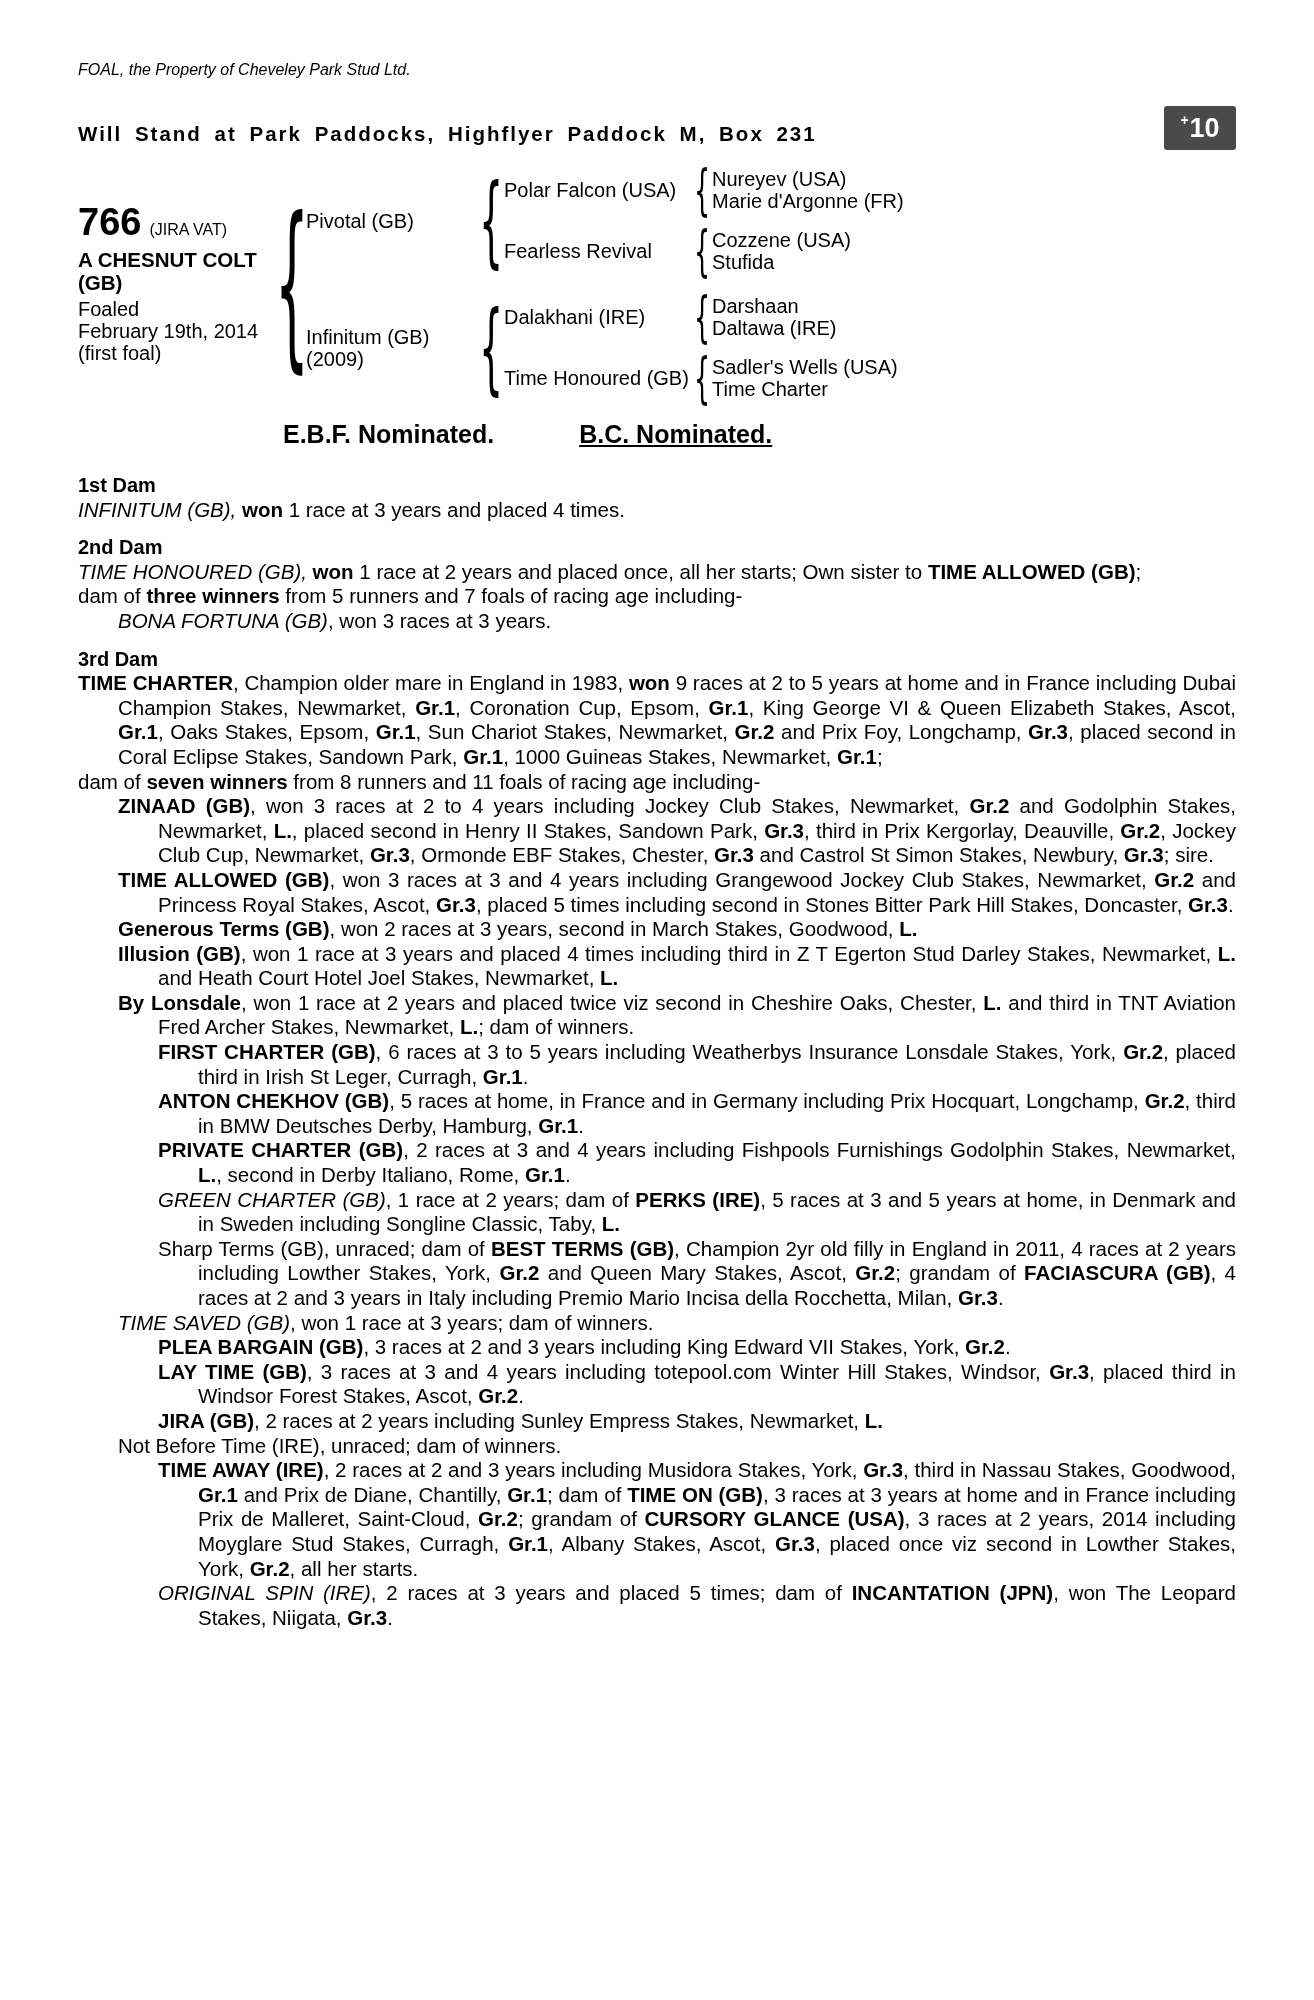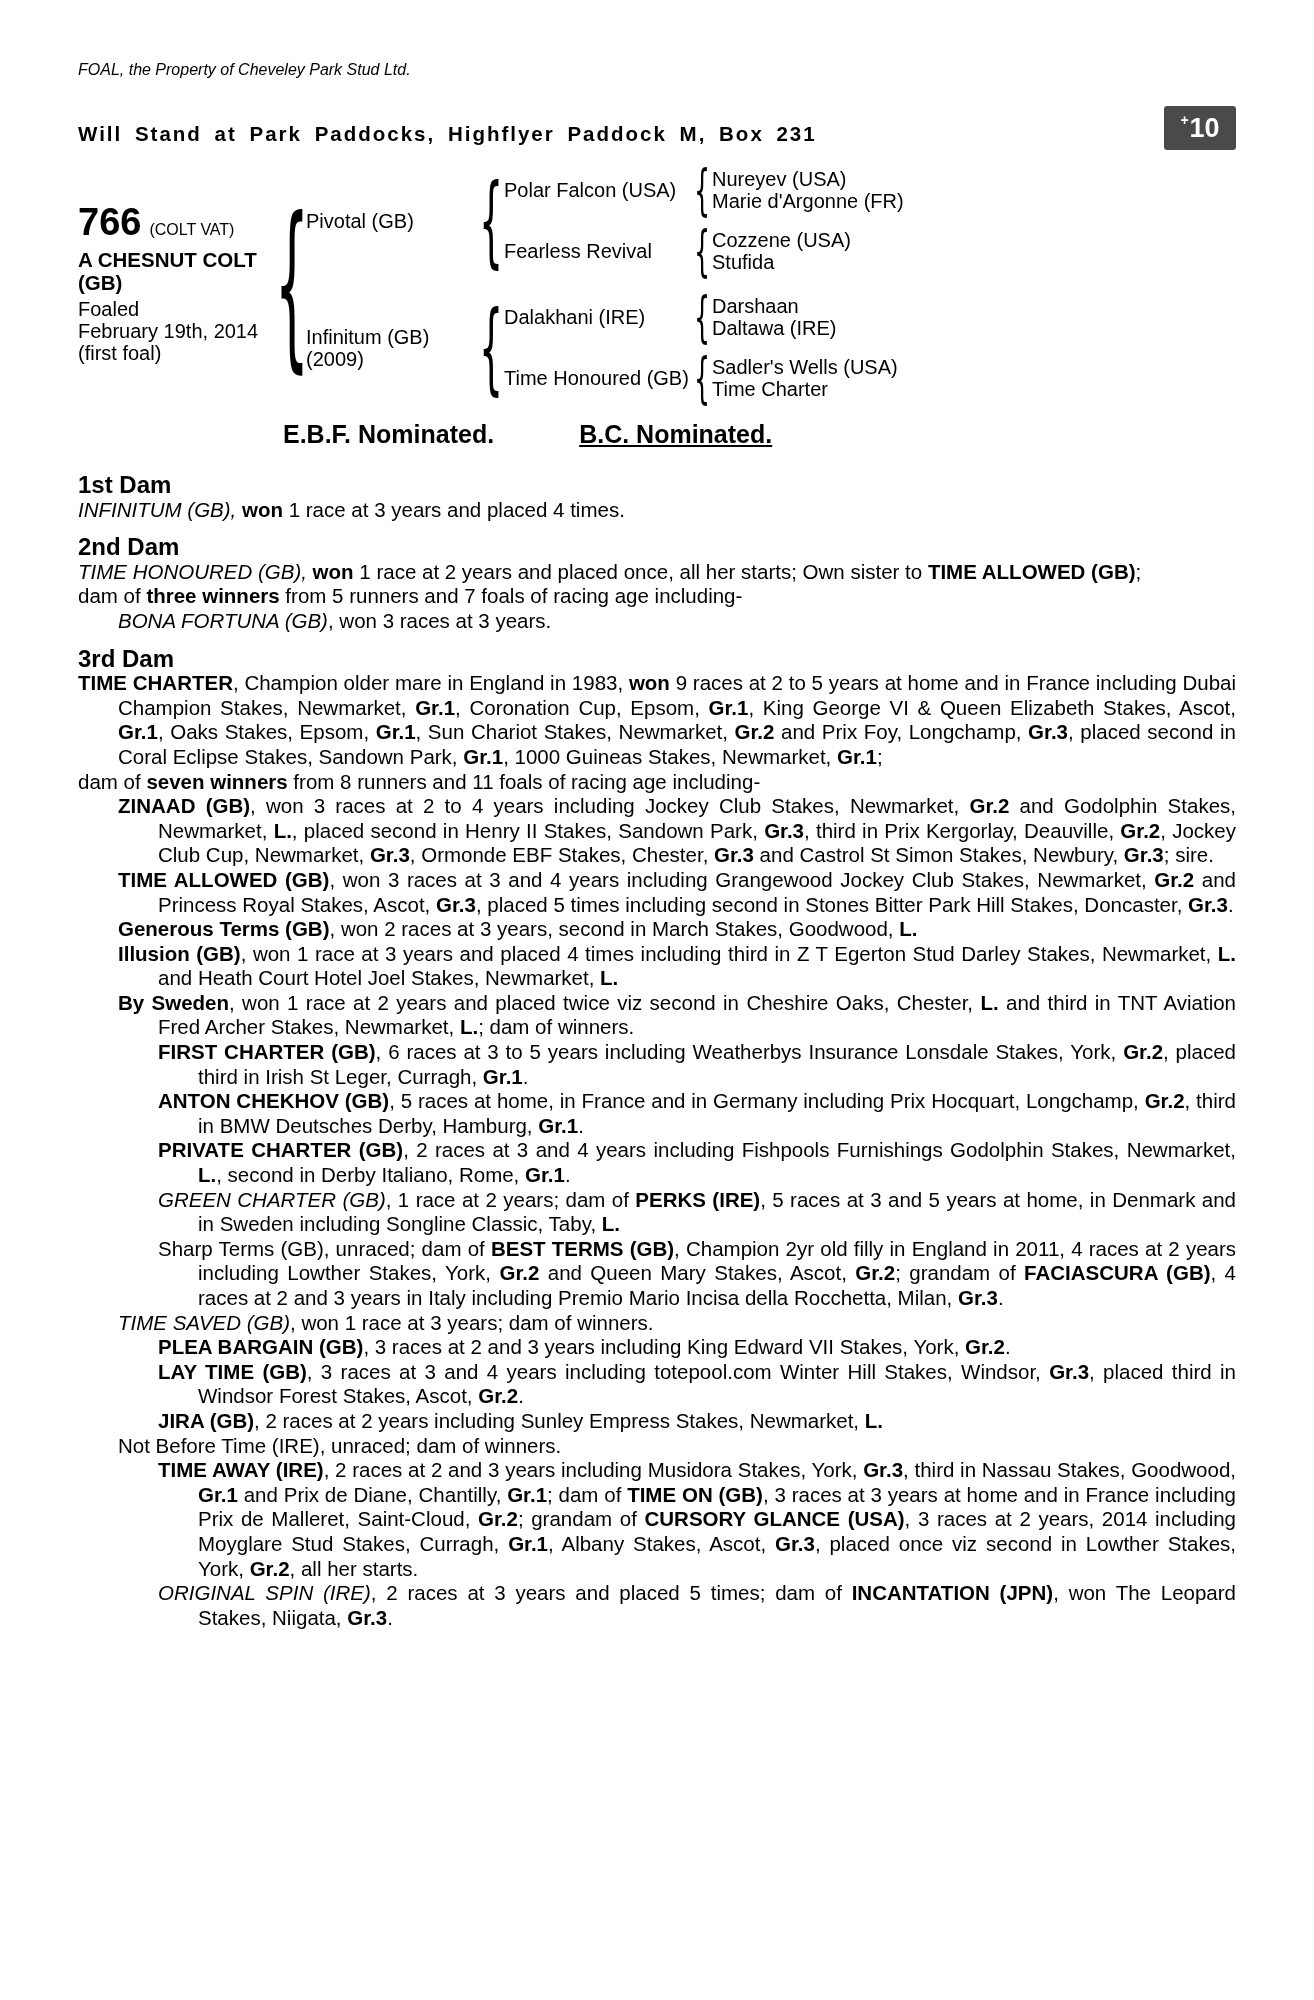--- a/index.html
+++ b/index.html
@@ -53,21 +53,21 @@
   .brace-sm { font-size:56px; width:20px; transform:scaleX(0.45); }
   .brace-md { font-size:100px; width:26px; transform:scaleX(0.38); }
   .brace-xl { font-size:180px; width:28px; transform:scaleX(0.30); align-self:center; }
 
   .nominated-row { display:flex; margin-top:14px; font-weight:bold; font-size:25px; }
   .nominated-ebf { margin-left:205px; }
   .nominated-bc { margin-left:85px;text-decoration:underline; }
 
   
   .sections { margin-top:24px; }
-  .section-heading { font-weight:bold; font-size:24px; line-height:24.6px; margin-top:13px; }
+  .section-heading { font-weight:bold; font-size:20px; line-height:24.6px; margin-top:13px; }
   .para { font-size:20.5px; line-height:24.6px; text-align:justify; }
   .ind0 { padding-left:40px;  text-indent:-40px; }
   .ind1 { padding-left:80px;  text-indent:-40px; }
   .ind2 { padding-left:120px; text-indent:-40px; }
   span.b { font-weight:bold; }
   span.i { font-style:italic; }
 </style>
 </head>
 <body>
 
@@ -81,21 +81,21 @@
       <span class="logo-plus">+</span>
         <span>10</span>
     </div>
   </div>
 
   <div class="pedigree-block">
 
     <div class="lot-info">
       <div class="lot-number-row">
         <span class="lot-number">766</span>
-        <span class="vat">(COLT VAT)</span>
+        <span class="vat">(JIRA VAT)</span>
       </div>
       <div class="lot-desc">
         <div>A CHESNUT COLT</div>
         <div>(GB)</div>
       </div>
       <div class="foaled-block">
         <div>Foaled</div>
         <div>February 19th, 2014</div>
         <div>(first foal)</div>
       </div>
@@ -169,21 +169,21 @@
       <div class="para ind0"><span class="i">TIME HONOURED (GB), </span><span class="b">won</span><span> 1 race at 2 years and placed once, all her starts; Own sister to </span><span class="b">TIME ALLOWED (GB)</span><span>;</span></div>
       <div class="para ind0"><span>dam of </span><span class="b">three winners</span><span> from 5 runners and 7 foals of racing age including-</span></div>
       <div class="para ind1"><span class="i">BONA FORTUNA (GB)</span><span>, won 3 races at 3 years.</span></div>
       <div class="section-heading">3rd Dam</div>
       <div class="para ind0"><span class="b">TIME CHARTER</span><span>, Champion older mare in England in 1983, </span><span class="b">won</span><span> 9 races at 2 to 5 years at home and in France including Dubai Champion Stakes, Newmarket, </span><span class="b">Gr.1</span><span>, Coronation Cup, Epsom, </span><span class="b">Gr.1</span><span>, King George VI &amp; Queen Elizabeth Stakes, Ascot, </span><span class="b">Gr.1</span><span>, Oaks Stakes, Epsom, </span><span class="b">Gr.1</span><span>, Sun Chariot Stakes, Newmarket, </span><span class="b">Gr.2</span><span> and Prix Foy, Longchamp, </span><span class="b">Gr.3</span><span>, placed second in Coral Eclipse Stakes, Sandown Park, </span><span class="b">Gr.1</span><span>, 1000 Guineas Stakes, Newmarket, </span><span class="b">Gr.1</span><span>;</span></div>
       <div class="para ind0"><span>dam of </span><span class="b">seven winners</span><span> from 8 runners and 11 foals of racing age including-</span></div>
       <div class="para ind1"><span class="b">ZINAAD (GB)</span><span>, won 3 races at 2 to 4 years including Jockey Club Stakes, Newmarket, </span><span class="b">Gr.2</span><span> and Godolphin Stakes, Newmarket, </span><span class="b">L.</span><span>, placed second in Henry II Stakes, Sandown Park, </span><span class="b">Gr.3</span><span>, third in Prix Kergorlay, Deauville, </span><span class="b">Gr.2</span><span>, Jockey Club Cup, Newmarket, </span><span class="b">Gr.3</span><span>, Ormonde EBF Stakes, Chester, </span><span class="b">Gr.3</span><span> and Castrol St Simon Stakes, Newbury, </span><span class="b">Gr.3</span><span>; sire.</span></div>
       <div class="para ind1"><span class="b">TIME ALLOWED (GB)</span><span>, won 3 races at 3 and 4 years including Grangewood Jockey Club Stakes, Newmarket, </span><span class="b">Gr.2</span><span> and Princess Royal Stakes, Ascot, </span><span class="b">Gr.3</span><span>, placed 5 times including second in Stones Bitter Park Hill Stakes, Doncaster, </span><span class="b">Gr.3</span><span>.</span></div>
       <div class="para ind1"><span class="b">Generous Terms (GB)</span><span>, won 2 races at 3 years, second in March Stakes, Goodwood, </span><span class="b">L.</span></div>
       <div class="para ind1"><span class="b">Illusion (GB)</span><span>, won 1 race at 3 years and placed 4 times including third in Z T Egerton Stud Darley Stakes, Newmarket, </span><span class="b">L.</span><span> and Heath Court Hotel Joel Stakes, Newmarket, </span><span class="b">L.</span></div>
-      <div class="para ind1"><span class="b">By Sweden</span><span>, won 1 race at 2 years and placed twice viz second in Cheshire Oaks, Chester, </span><span class="b">L.</span><span> and third in TNT Aviation Fred Archer Stakes, Newmarket, </span><span class="b">L.</span><span>; dam of winners.</span></div>
+      <div class="para ind1"><span class="b">By Lonsdale</span><span>, won 1 race at 2 years and placed twice viz second in Cheshire Oaks, Chester, </span><span class="b">L.</span><span> and third in TNT Aviation Fred Archer Stakes, Newmarket, </span><span class="b">L.</span><span>; dam of winners.</span></div>
       <div class="para ind2"><span class="b">FIRST CHARTER (GB)</span><span>, 6 races at 3 to 5 years including Weatherbys Insurance Lonsdale Stakes, York, </span><span class="b">Gr.2</span><span>, placed third in Irish St Leger, Curragh, </span><span class="b">Gr.1</span><span>.</span></div>
       <div class="para ind2"><span class="b">ANTON CHEKHOV (GB)</span><span>, 5 races at home, in France and in Germany including Prix Hocquart, Longchamp, </span><span class="b">Gr.2</span><span>, third in BMW Deutsches Derby, Hamburg, </span><span class="b">Gr.1</span><span>.</span></div>
       <div class="para ind2"><span class="b">PRIVATE CHARTER (GB)</span><span>, 2 races at 3 and 4 years including Fishpools Furnishings Godolphin Stakes, Newmarket, </span><span class="b">L.</span><span>, second in Derby Italiano, Rome, </span><span class="b">Gr.1</span><span>.</span></div>
       <div class="para ind2"><span class="i">GREEN CHARTER (GB)</span><span>, 1 race at 2 years; dam of </span><span class="b">PERKS (IRE)</span><span>, 5 races at 3 and 5 years at home, in Denmark and in Sweden including Songline Classic, Taby, </span><span class="b">L.</span></div>
       <div class="para ind2"><span>Sharp Terms (GB), unraced; dam of </span><span class="b">BEST TERMS (GB)</span><span>, Champion 2yr old filly in England in 2011, 4 races at 2 years including Lowther Stakes, York, </span><span class="b">Gr.2</span><span> and Queen Mary Stakes, Ascot, </span><span class="b">Gr.2</span><span>; grandam of </span><span class="b">FACIASCURA (GB)</span><span>, 4 races at 2 and 3 years in Italy including Premio Mario Incisa della Rocchetta, Milan, </span><span class="b">Gr.3</span><span>.</span></div>
       <div class="para ind1"><span class="i">TIME SAVED (GB)</span><span>, won 1 race at 3 years; dam of winners.</span></div>
       <div class="para ind2"><span class="b">PLEA BARGAIN (GB)</span><span>, 3 races at 2 and 3 years including King Edward VII Stakes, York, </span><span class="b">Gr.2</span><span>.</span></div>
       <div class="para ind2"><span class="b">LAY TIME (GB)</span><span>, 3 races at 3 and 4 years including totepool.com Winter Hill Stakes, Windsor, </span><span class="b">Gr.3</span><span>, placed third in Windsor Forest Stakes, Ascot, </span><span class="b">Gr.2</span><span>.</span></div>
       <div class="para ind2"><span class="b">JIRA (GB)</span><span>, 2 races at 2 years including Sunley Empress Stakes, Newmarket, </span><span class="b">L.</span></div>
       <div class="para ind1"><span>Not Before Time (IRE), unraced; dam of winners.</span></div>

